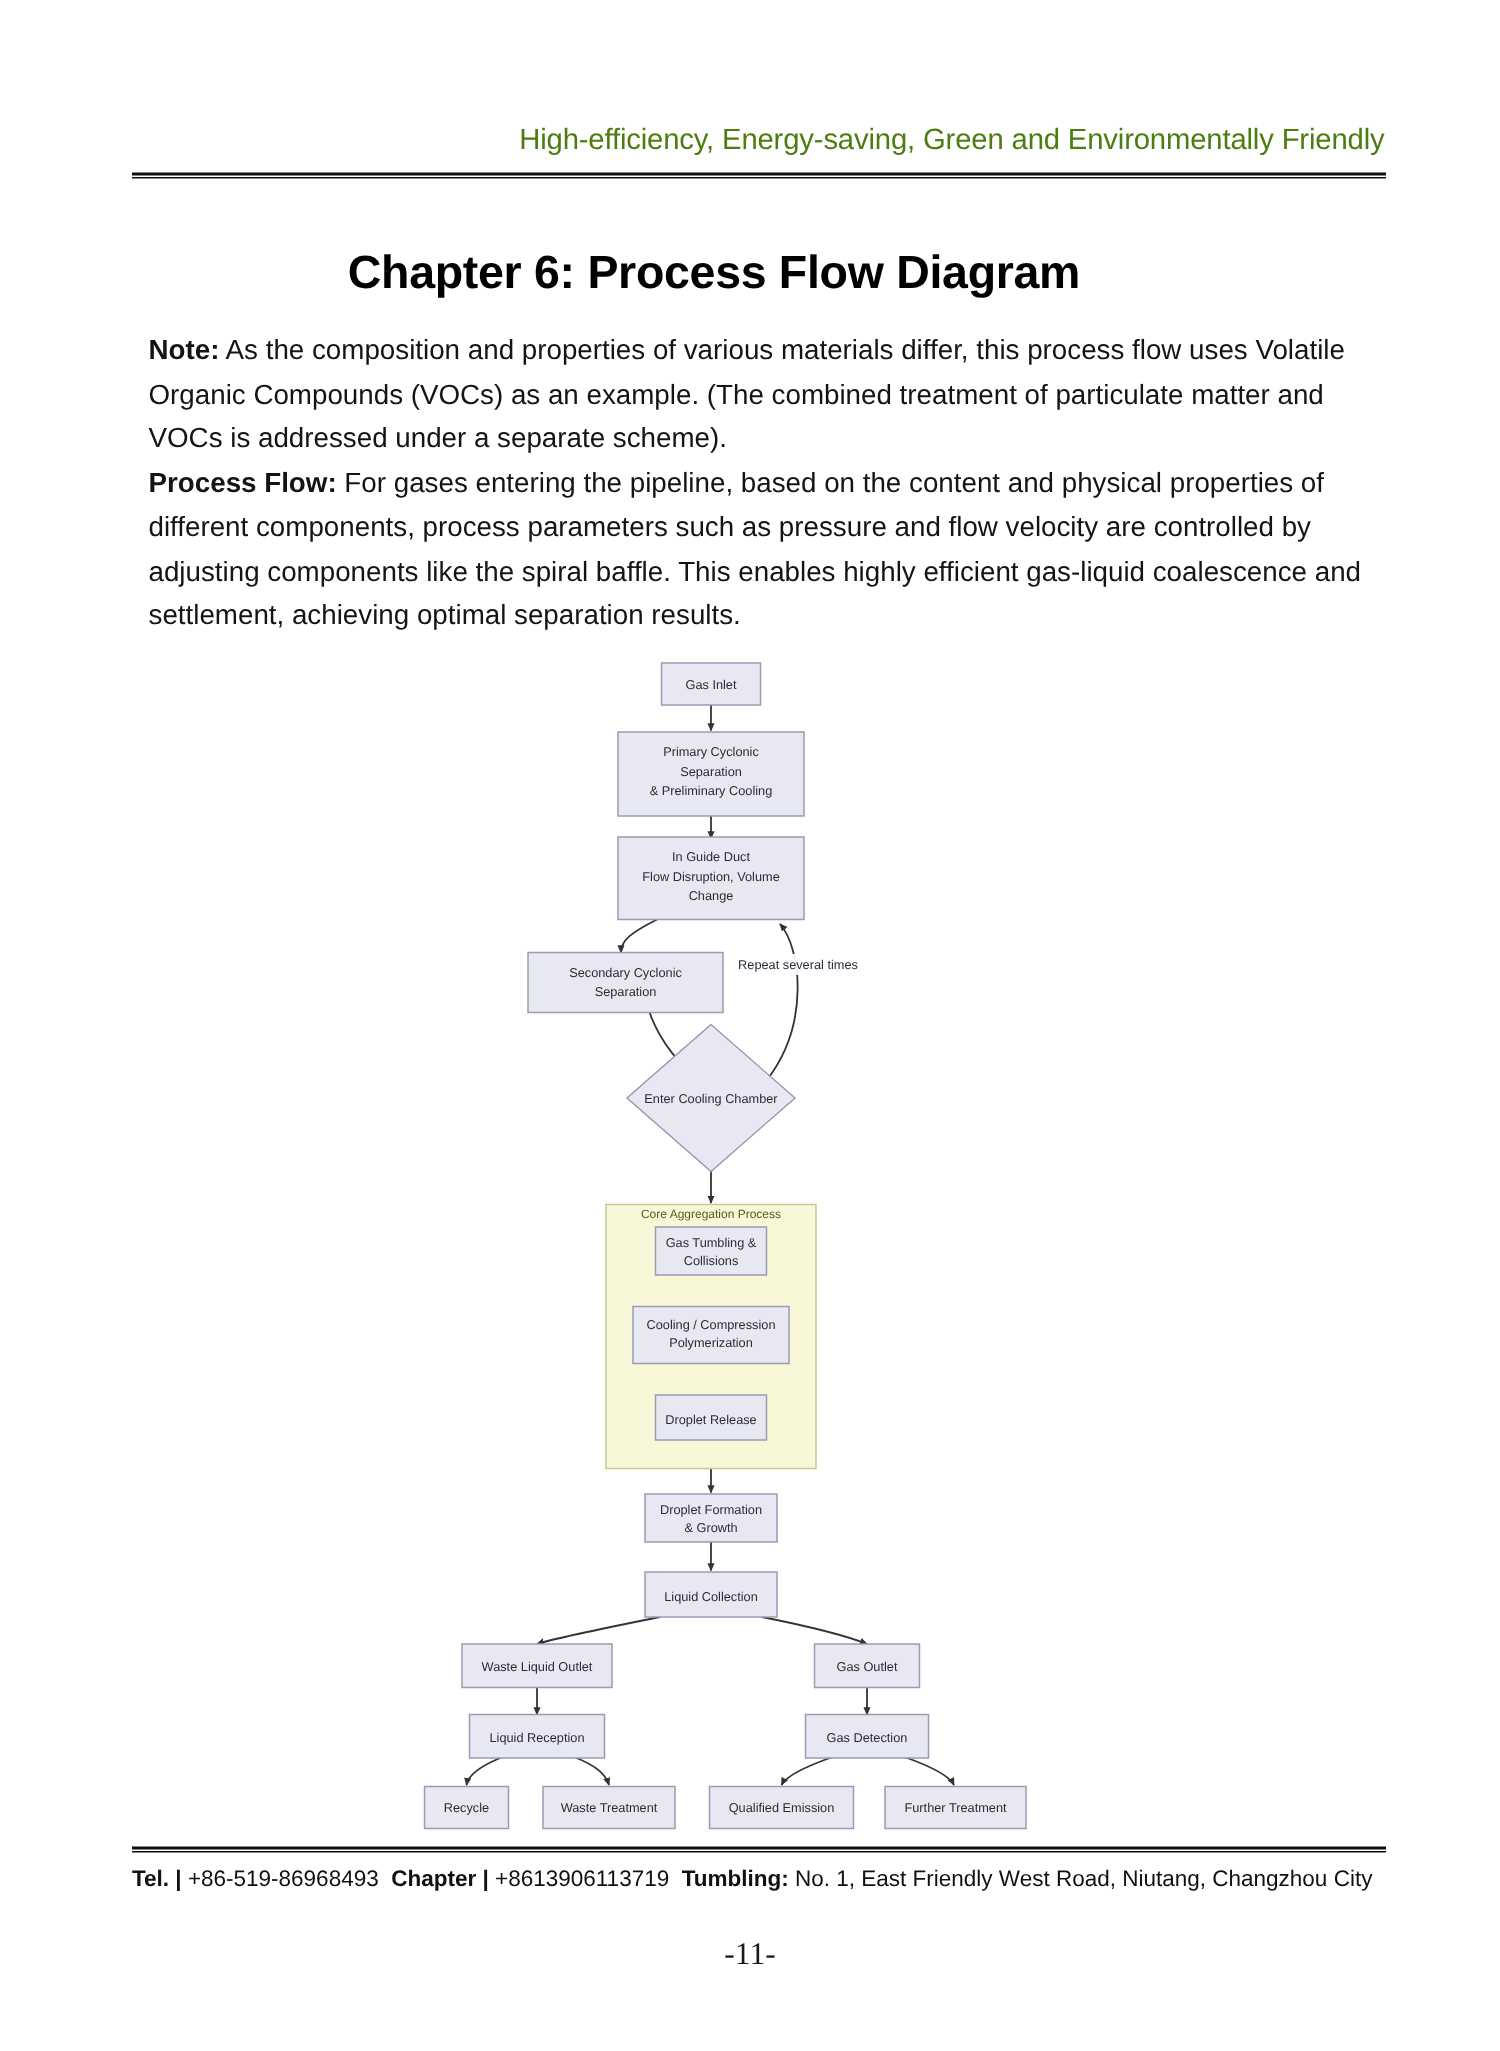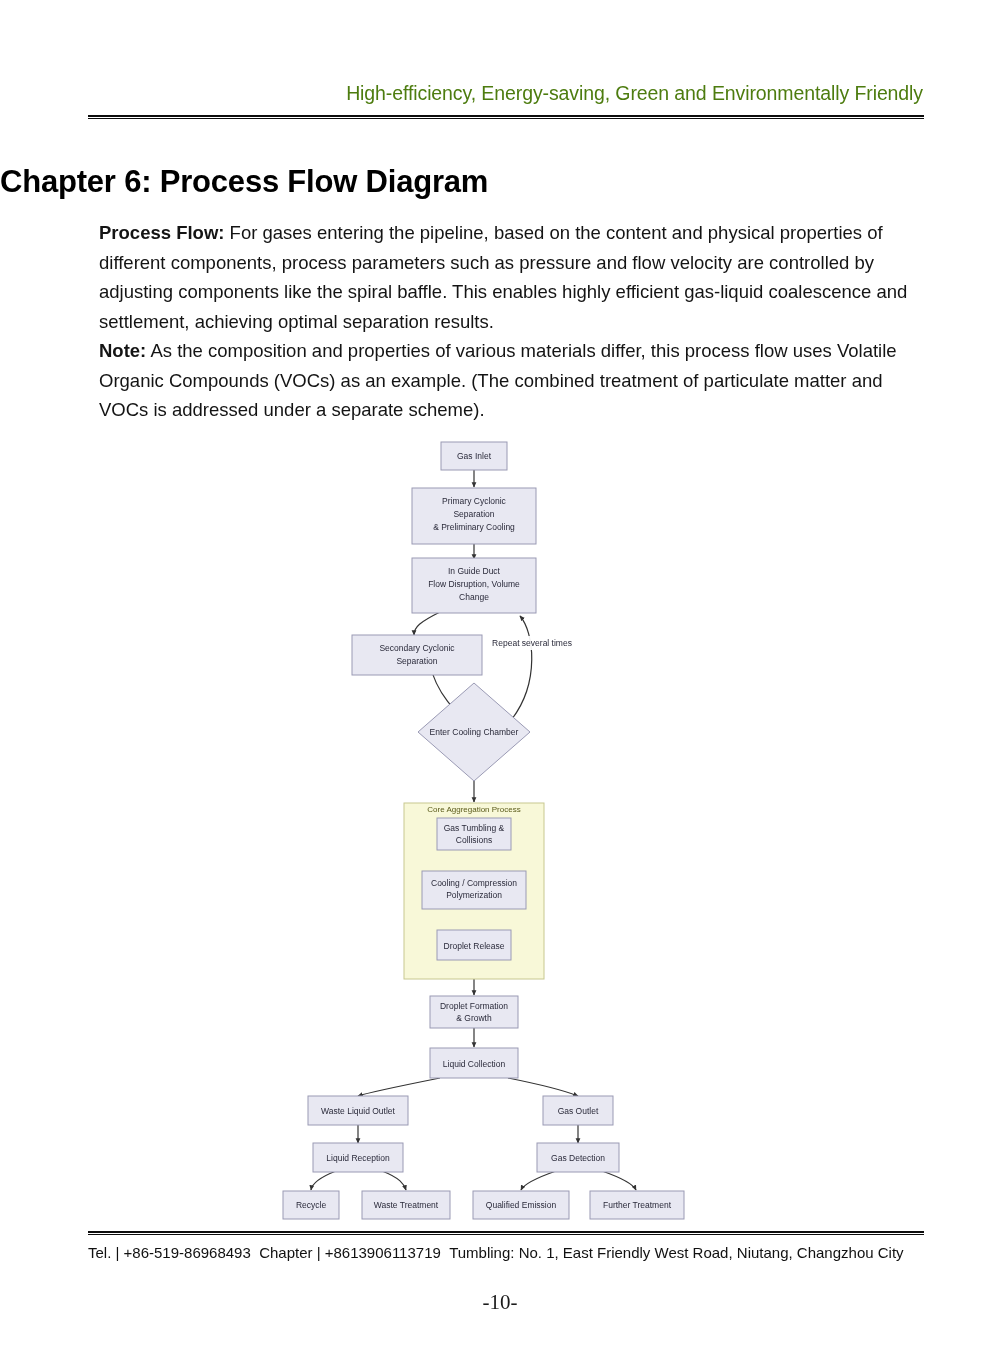--- a/index.html
+++ b/index.html
@@ -56,21 +56,21 @@
     border-bottom: 1px solid #0d0d0d;
     box-sizing: border-box;
   }
 
   
   .doc-title {
     position: absolute;
     left: 0;
     top: 164px;
     width: 952px;
-    text-align: left;
+    text-align: center;
     font-size: 31px;
     font-weight: bold;
     letter-spacing: -0.2px;
     color: #000;
   }
   .body-copy {
     position: absolute;
     left: 99px;
     top: 218px;
     width: 818px;
@@ -104,21 +104,21 @@
   }
   .footer-line {
     position: absolute;
     left: 88px;
     top: 1244px;
     width: 840px;
     font-size: 15px;
     white-space: nowrap;
     color: #111;
   }
-  .footer-line b { font-weight: normal; }
+  .footer-line b { font-weight: bold; }
   .page-number {
     position: absolute;
     left: 0;
     top: 1290px;
     width: 1000px;
     text-align: center;
     font-family: "Liberation Serif", serif;
     font-size: 21px;
     color: #1a1a1a;
   }
@@ -129,22 +129,22 @@
 <div class="page">
 
   <div class="header">
     <div class="header-title">High-efficiency, Energy-saving, Green and Environmentally Friendly</div>
   </div>
   <div class="header-rule"></div>
 
   <div class="doc-title">Chapter 6: Process Flow Diagram</div>
 
   <div class="body-copy">
+    <p><span class="lead">Note:</span><span> As the composition and properties of various materials differ, this process flow uses Volatile Organic Compounds (VOCs) as an example. (The combined treatment of particulate matter and VOCs is addressed under a separate scheme).</span></p>
     <p><span class="lead">Process Flow:</span><span> For gases entering the pipeline, based on the content and physical properties of different components, process parameters such as pressure and flow velocity are controlled by adjusting components like the spiral baffle. This enables highly efficient gas-liquid coalescence and settlement, achieving optimal separation results.</span></p>
-    <p><span class="lead">Note:</span><span> As the composition and properties of various materials differ, this process flow uses Volatile Organic Compounds (VOCs) as an example. (The combined treatment of particulate matter and VOCs is addressed under a separate scheme).</span></p>
   </div>
 
   <div class="flow">
     <svg width="1000" height="790" viewBox="0 0 1000 790" xmlns="http://www.w3.org/2000/svg">
       <defs>
         <marker id="arrow" viewBox="0 0 10 10" refX="8" refY="5" markerWidth="5" markerHeight="5" orient="auto-start-reverse">
           <path d="M 0 1 L 9 5 L 0 9 z" fill="#333333"></path>
         </marker>
       </defs>
 
@@ -295,15 +295,15 @@
           <rect x="590" y="759" width="94" height="28" fill="#e8e8f2" stroke="#9a9ab4" stroke-width="1"></rect>
           <text x="637" y="776">Further Treatment</text>
         </g>
 
       </g>
     </svg>
   </div>
 
   <div class="footer-rule"></div>
   <div class="footer-line"><b>Tel. |</b><span> +86-519-86968493</span>&nbsp;&nbsp;<b>Chapter |</b><span> +8613906113719</span>&nbsp;&nbsp;<b>Tumbling:</b><span> No. 1, East Friendly West Road, Niutang, Changzhou City</span></div>
-  <div class="page-number">-10-</div>
+  <div class="page-number">-11-</div>
 
 </div>
 
 </body></html>

